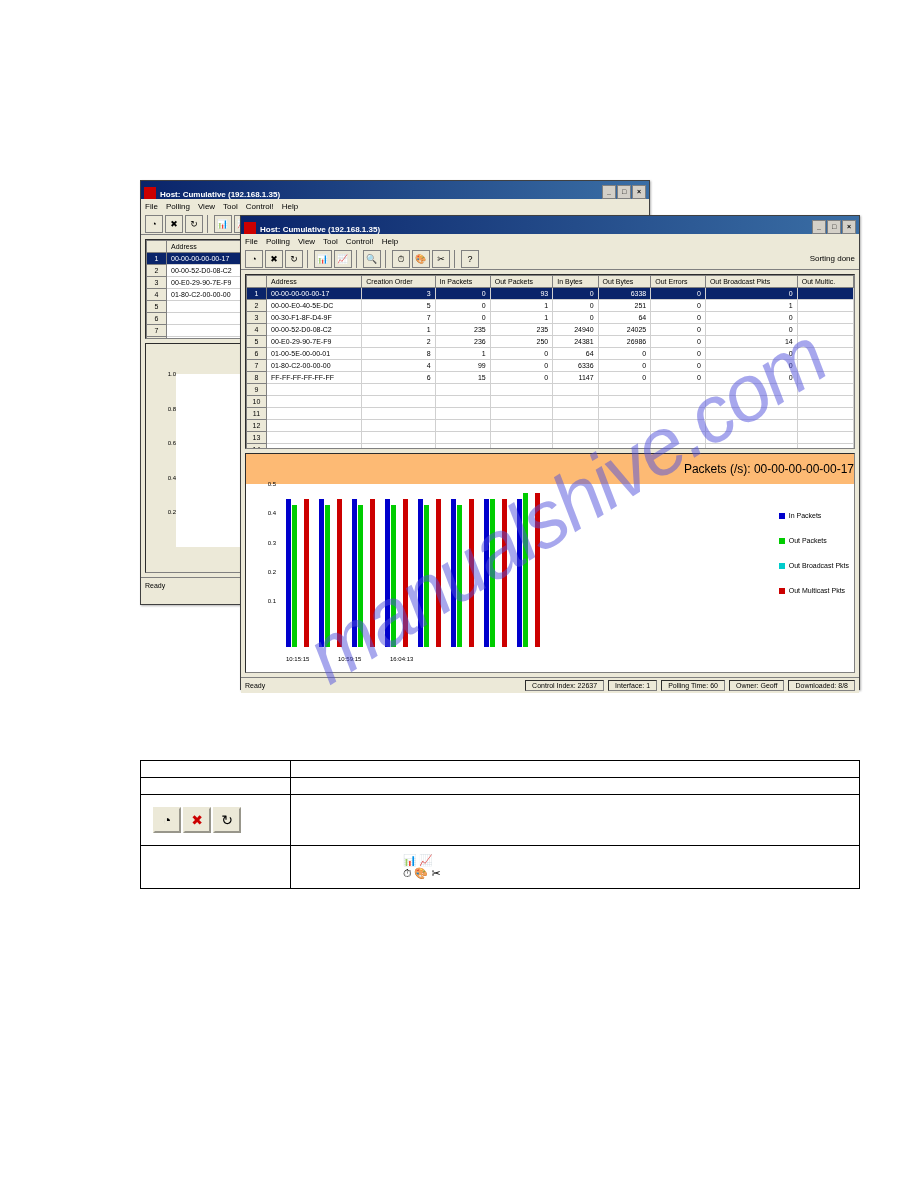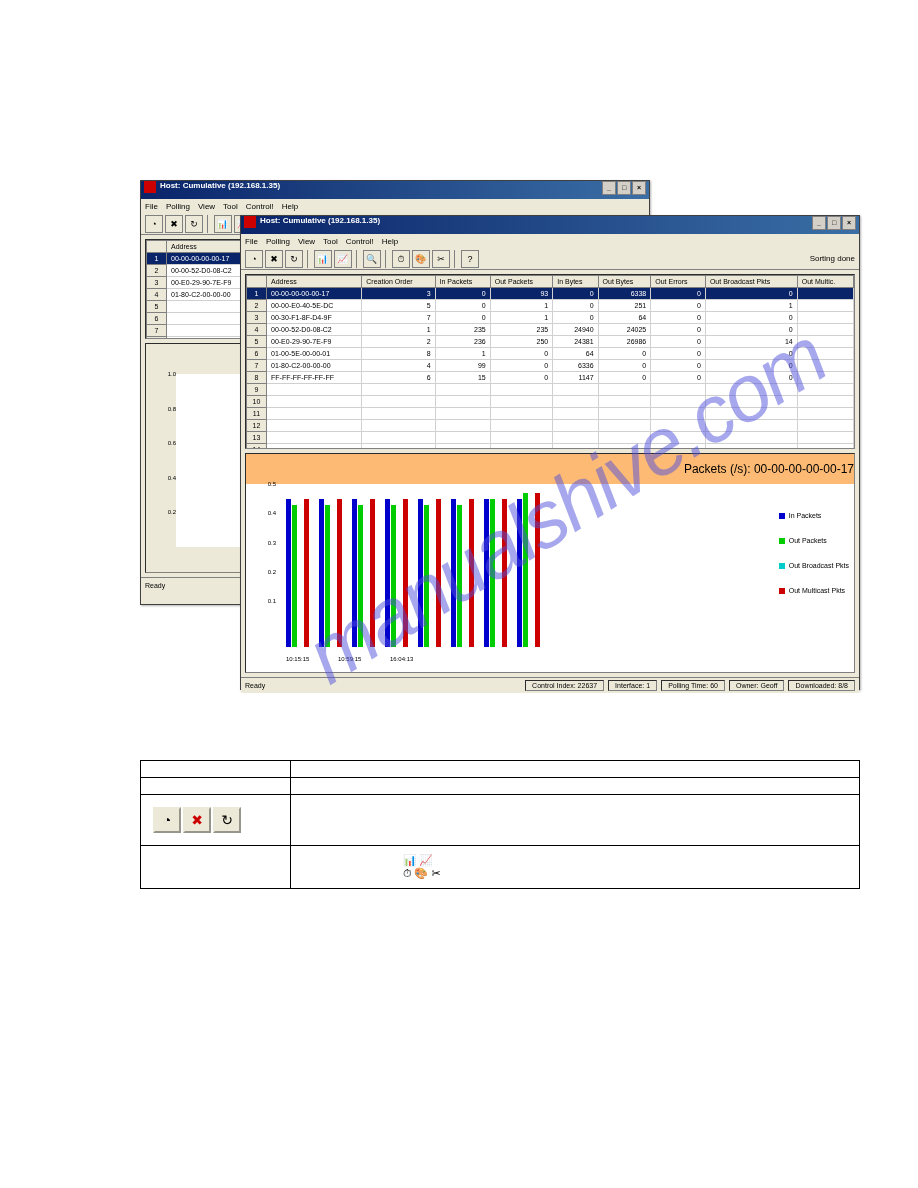--- a/index.html
+++ b/index.html
@@ -6,21 +6,21 @@
   body { font-family: Tahoma, Arial, sans-serif; font-size: 8px; background: #fff; width: 918px; height: 1188px; position: relative; }
   
   .page { position: relative; width: 918px; height: 1188px; padding: 40px; }
   
   .screenshot-area { position: relative; width: 720px; height: 510px; margin-left: 100px; margin-top: 140px; }
   
   .win { position: absolute; background: #ece9d8; border: 1px solid #404040; box-shadow: 1px 1px 2px rgba(0,0,0,0.3); }
   .win.back { left: 0; top: 0; width: 510px; height: 425px; }
   .win.front { left: 100px; top: 35px; width: 620px; height: 475px; }
   
-  .titlebar { height: 18px; background: linear-gradient(to right, #0a246a, #3a6ea5); color: #fff; display: flex; align-items: flex-start; padding: 0 3px; font-size: 8px; font-weight: bold; }
+  .titlebar { height: 18px; background: linear-gradient(to right, #0a246a, #3a6ea5); color: #fff; display: flex; align-items: flex-end; padding: 0 3px; font-size: 8px; font-weight: bold; }
   .titlebar .icon { width: 12px; height: 12px; background: #c00; margin-right: 4px; display: inline-block; }
   .titlebar .title-text { flex: 1; }
   .titlebar .winbtns { display: flex; gap: 1px; }
   .titlebar .winbtn { width: 14px; height: 14px; background: #d4d0c8; border: 1px solid #808080; font-size: 7px; text-align: center; line-height: 12px; color: #000; cursor: pointer; }
   
   .menubar { height: 14px; background: #ece9d8; padding: 0 4px; display: flex; gap: 8px; font-size: 8px; align-items: center; }
   .menubar span { cursor: pointer; }
   
   .toolbar { height: 22px; background: #ece9d8; padding: 2px 4px; display: flex; gap: 2px; align-items: center; border-bottom: 1px solid #808080; }
   .toolbar .tbtn { width: 18px; height: 18px; background: #ece9d8; border: 1px solid #808080; cursor: pointer; font-size: 9px; text-align: center; line-height: 16px; }

